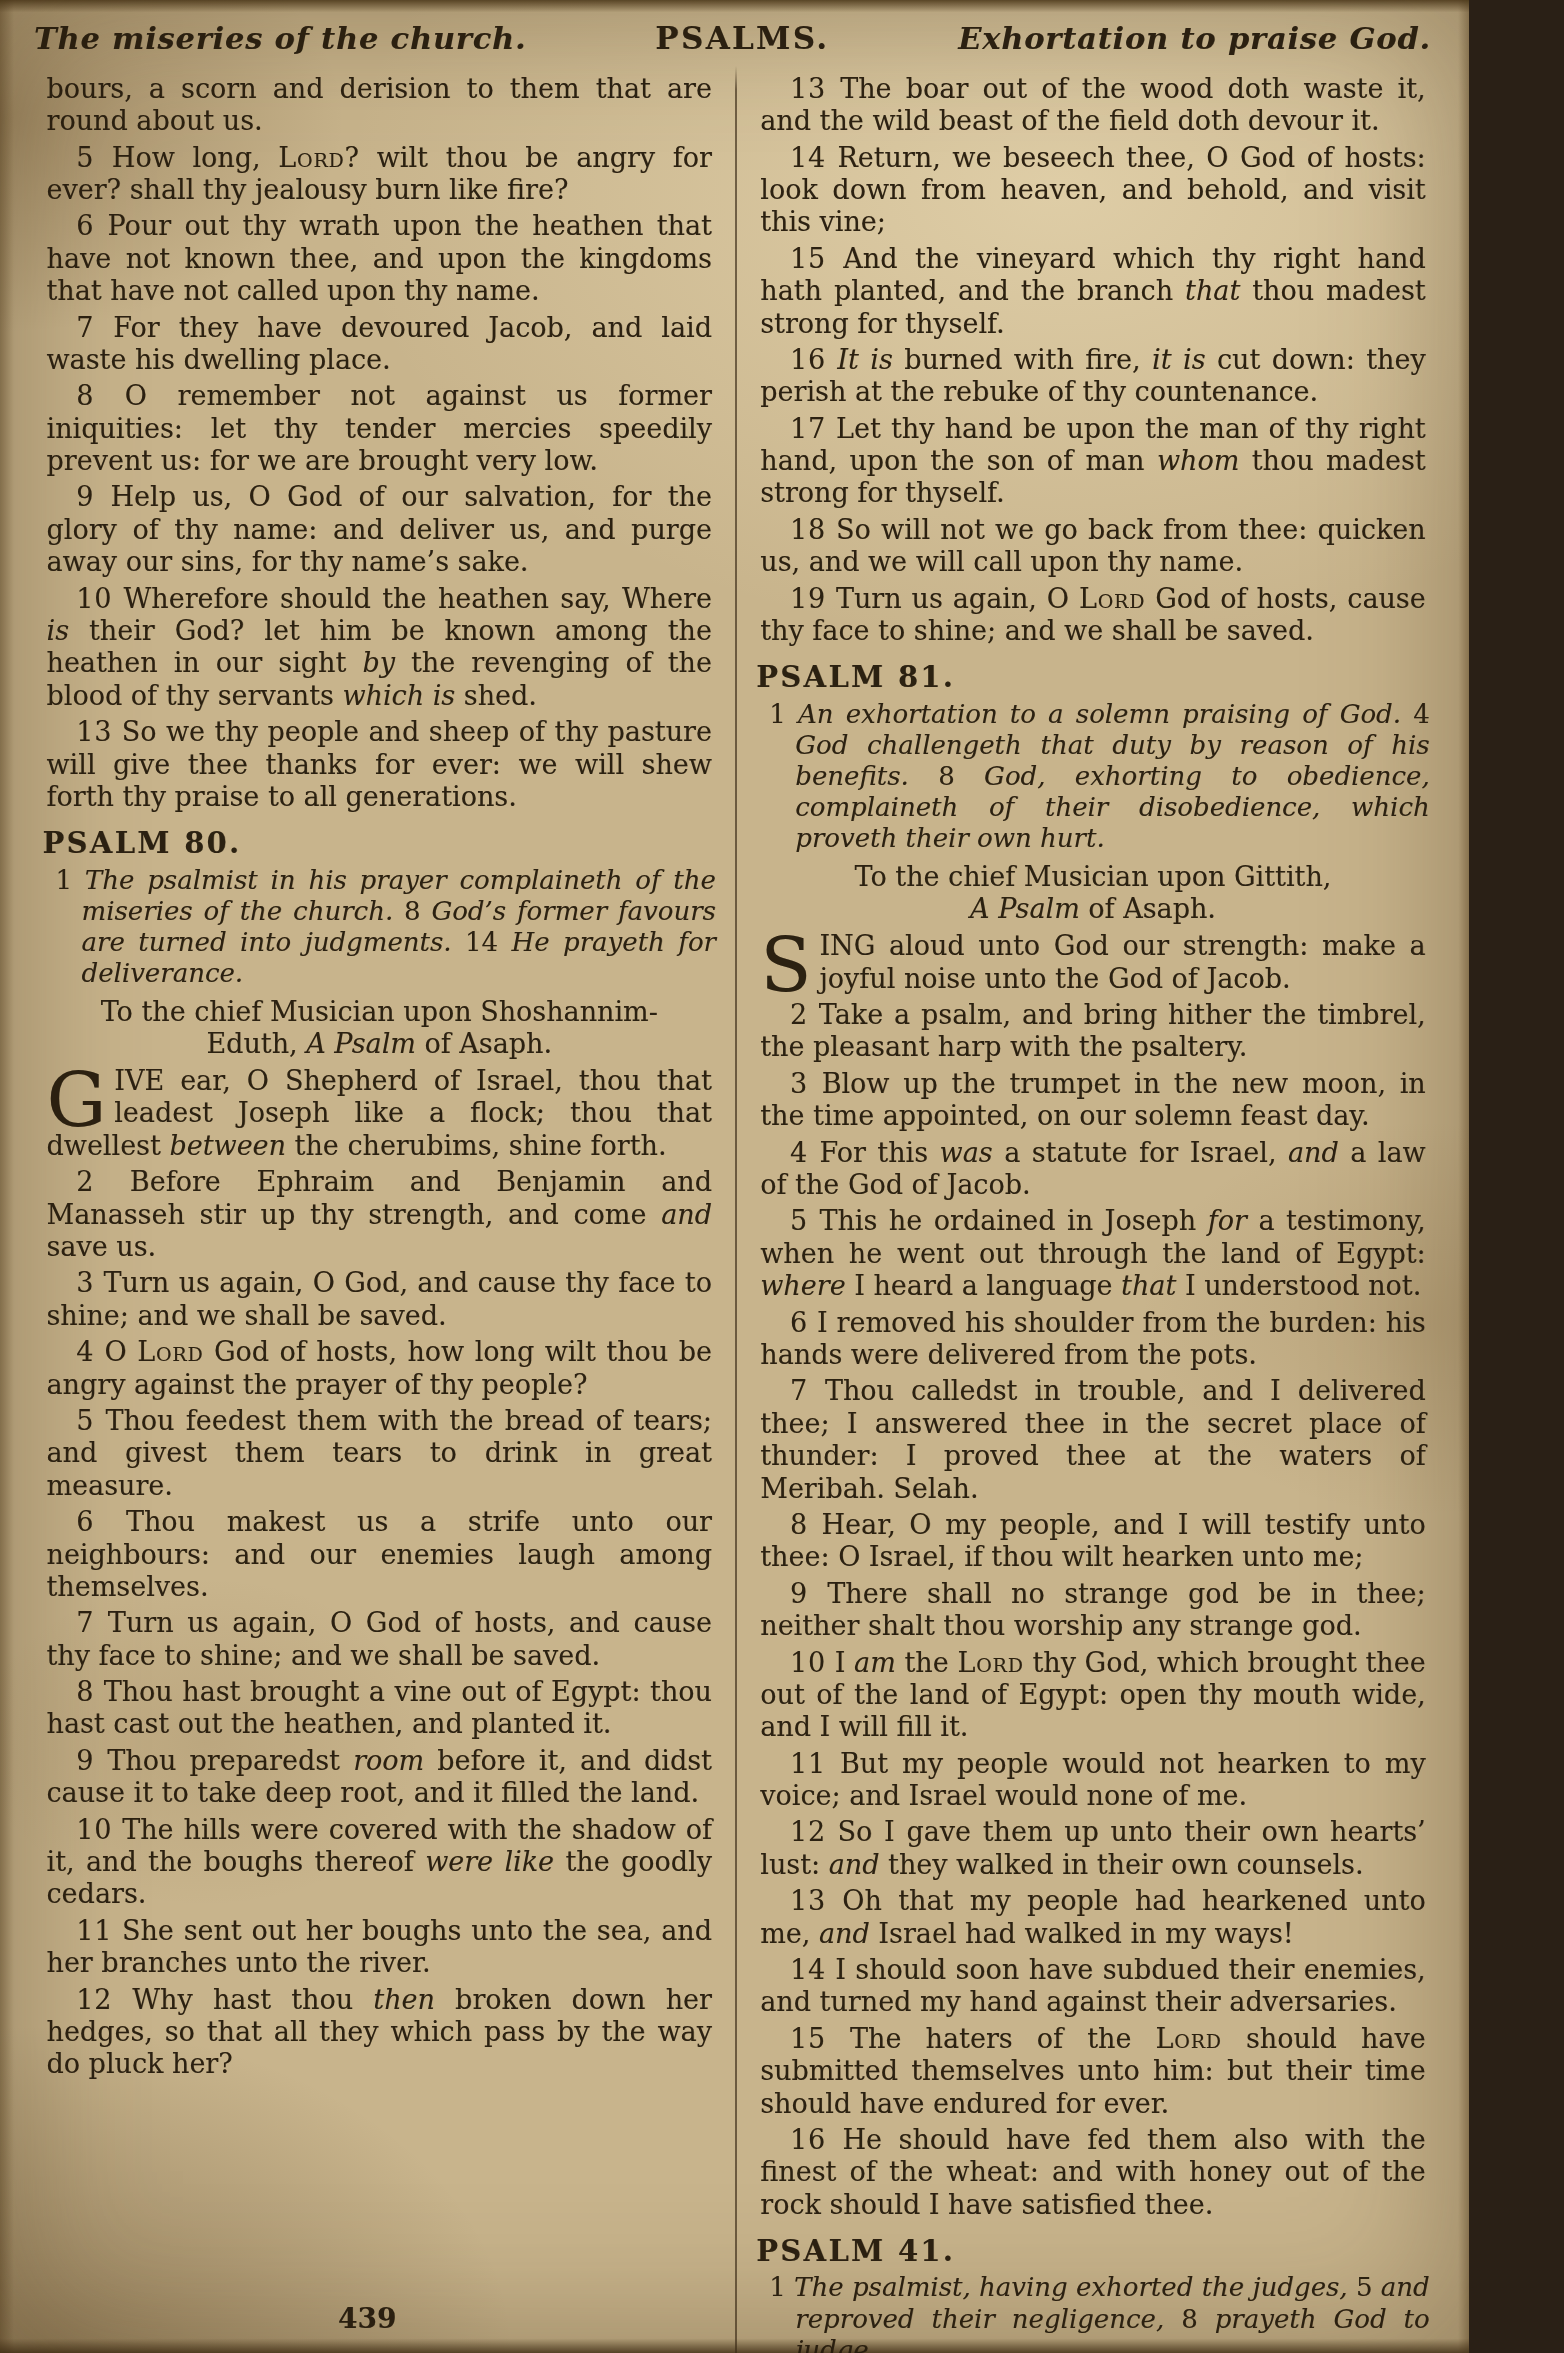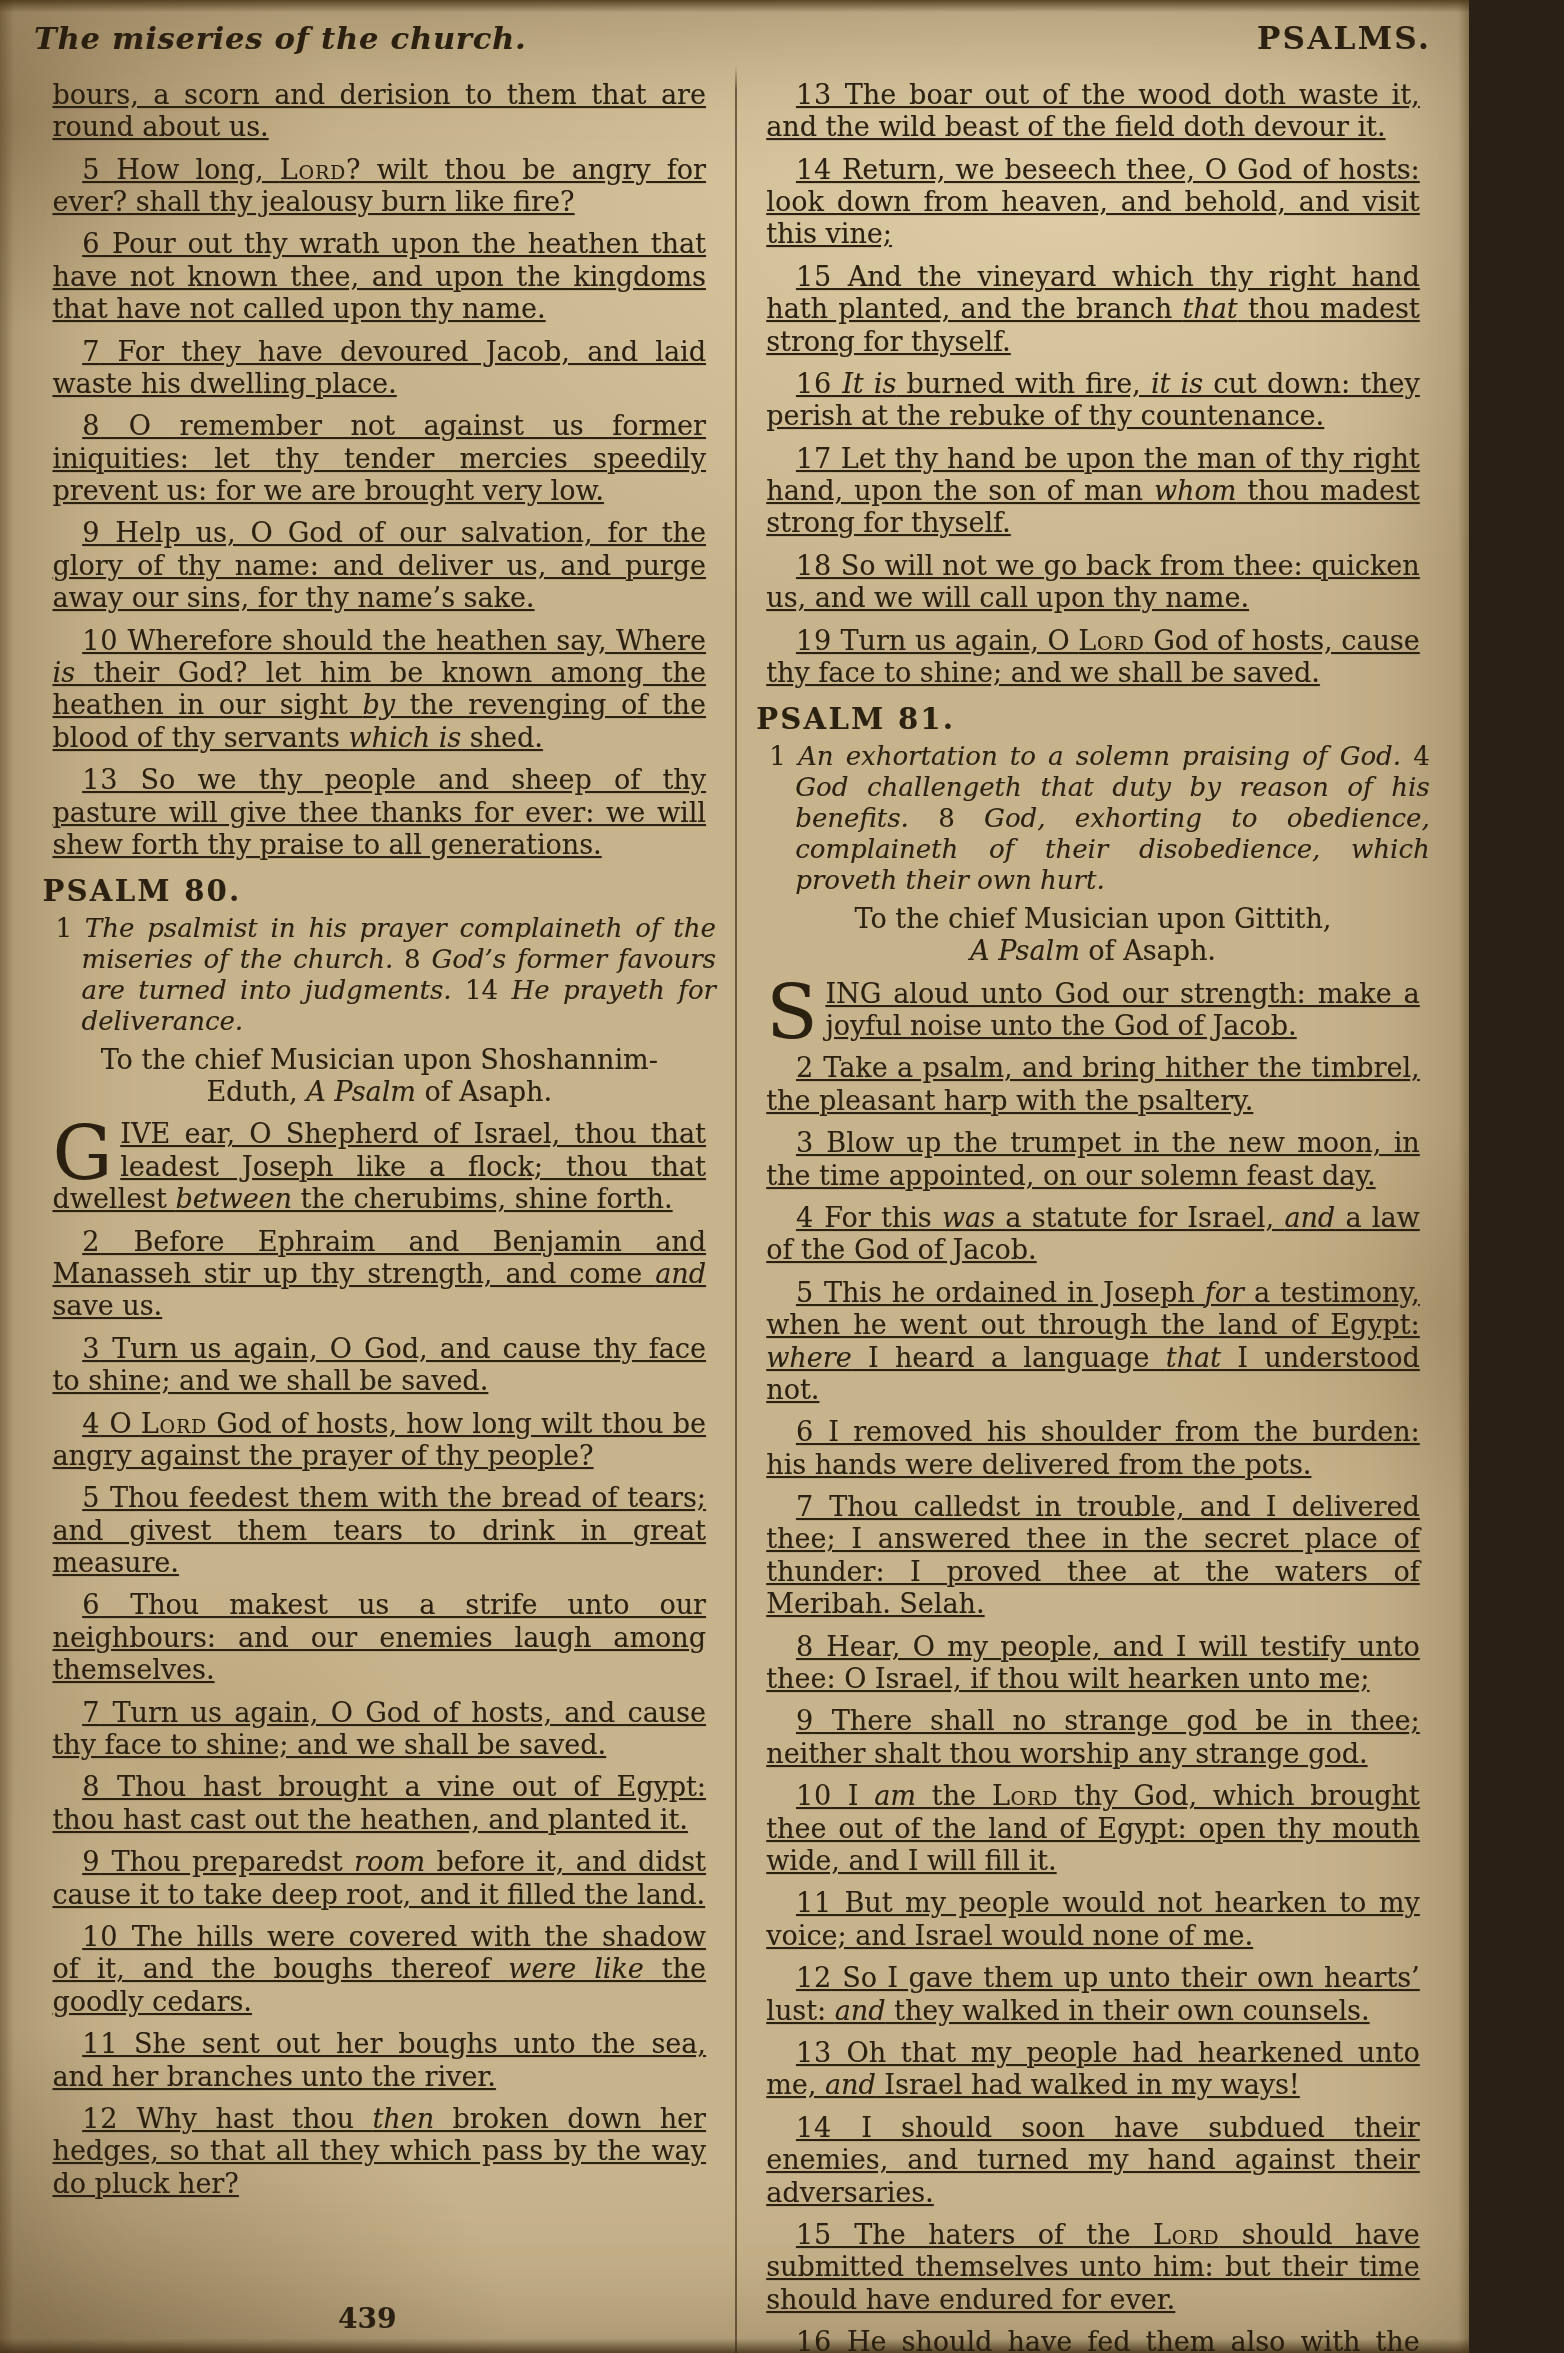--- a/index.html
+++ b/index.html
@@ -38,25 +38,24 @@
     display:flex;
     padding:4.7px 20.3px 0 23.5px;
   }
   .col{flex:1;padding:3.1px 19px 0 19px;}
   .col-divider{
     width:2.3px;
     background:linear-gradient(180deg, rgba(58,42,22,0) 0, rgba(58,42,22,.65) 23.5px, rgba(58,42,22,.65) calc(100% - 31px), rgba(58,42,22,0) 100%);
     margin-bottom:23.5px;
   }
   p.verse{
-    margin:10px;
+    margin:4px;
     font-size:27px;line-height:1.2;
     text-align:justify;
     text-indent:1.1em;
-    text-decoration:underline;
   }
   p.verse.cont{text-indent:0;}
   p.verse .vnum{letter-spacing:0.8px;}
   h3.psalm-heading{
     margin:12.5px 0 4.7px 0;
     font-size:29px;font-weight:bold;
     letter-spacing:2.3px;
   }
   p.argument{
     margin:0 0 6.3px 0;
@@ -86,20 +85,21 @@
     font-size:28px;font-weight:bold;
   }
 </style>
 </head>
 <body>
 
 <div class="page">
   <header class="running-head">
     <span class="rh-side">The miseries of the church.</span>
     <span class="rh-center">PSALMS.</span>
+    <span class="rh-side">Exhortation to praise God.</span>
   </header>
 
   <main class="columns">
     <section class="col" id="col-left">
         <p class="verse cont">bours, a scorn and derision to them that are round about us.</p>
         <p class="verse"><span class="vnum">5</span> How long, <span class="sc">Lord</span>? wilt thou be angry for ever? shall thy jealousy burn like fire?</p>
         <p class="verse"><span class="vnum">6</span> Pour out thy wrath upon the heathen that have not known thee, and upon the kingdoms that have not called upon thy name.</p>
         <p class="verse"><span class="vnum">7</span> For they have devoured Jacob, and laid waste his dwelling place.</p>
         <p class="verse"><span class="vnum">8</span> O remember not against us former iniquities: let thy tender mercies speedily prevent us: for we are brought very low.</p>
         <p class="verse"><span class="vnum">9</span> Help us, O God of our salvation, for the glory of thy name: and deliver us, and purge away our sins, for thy name’s sake.</p>

